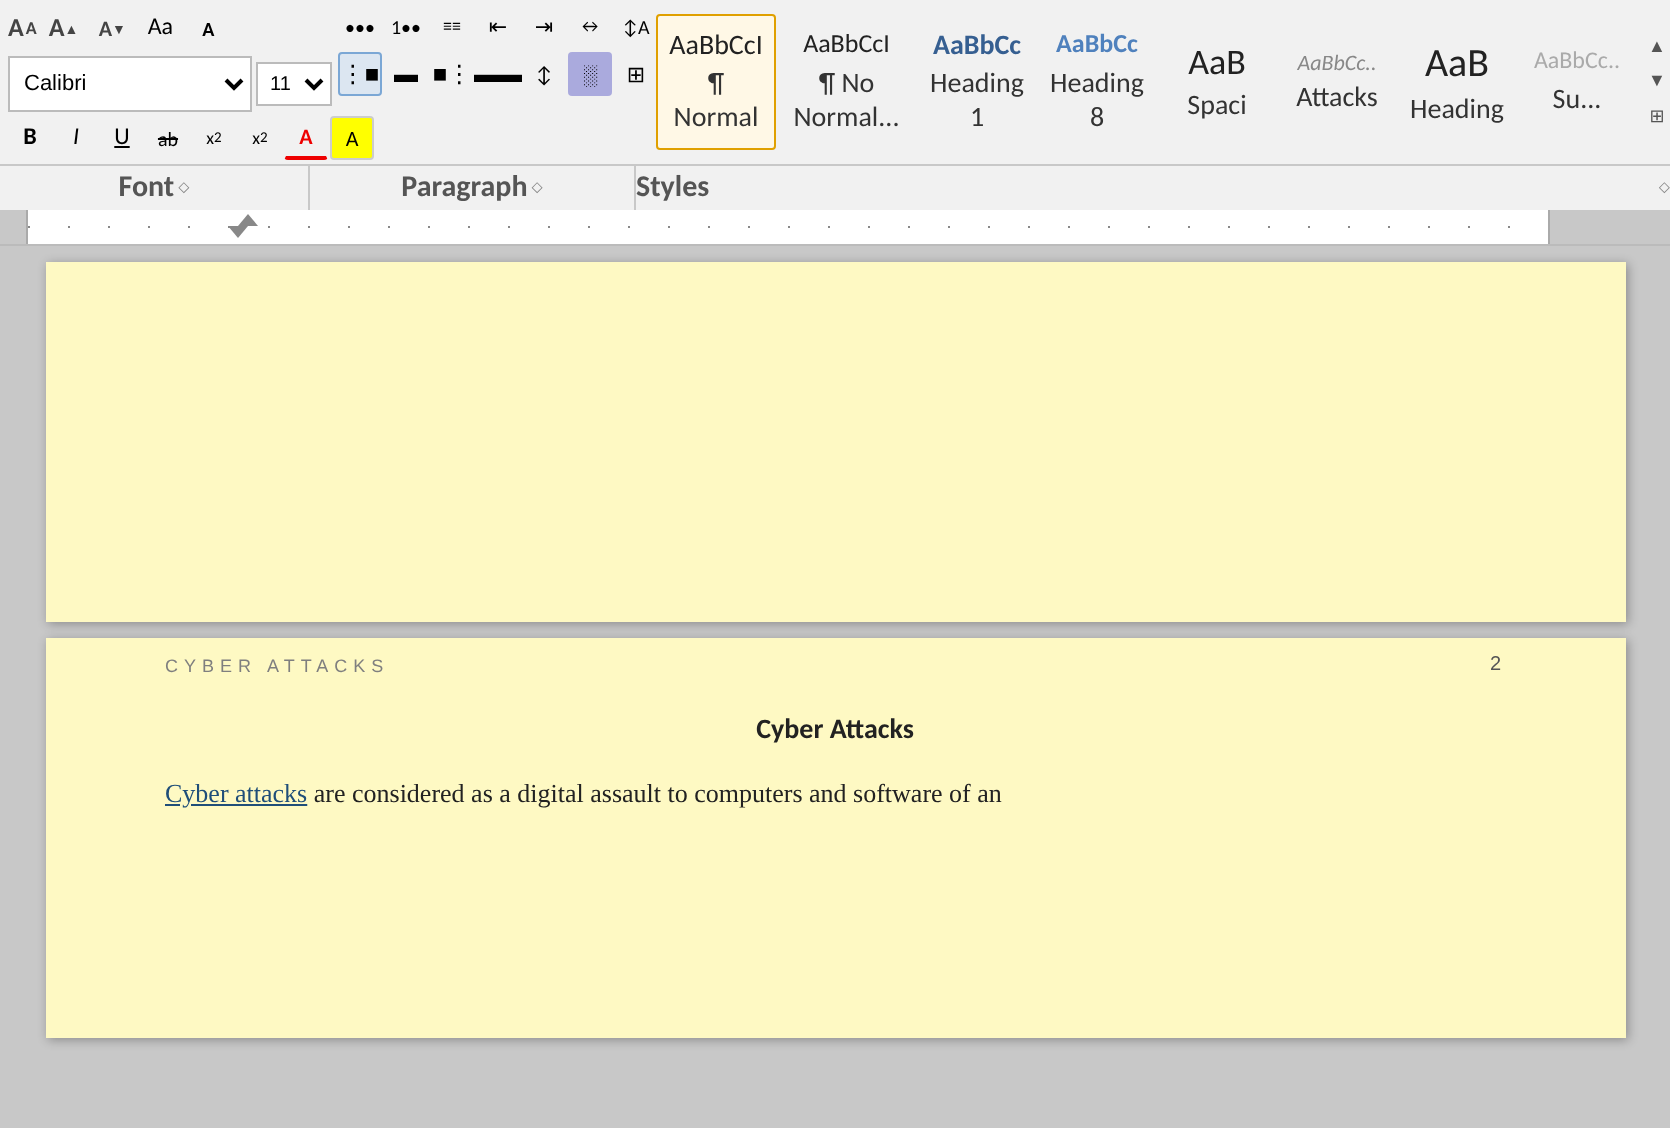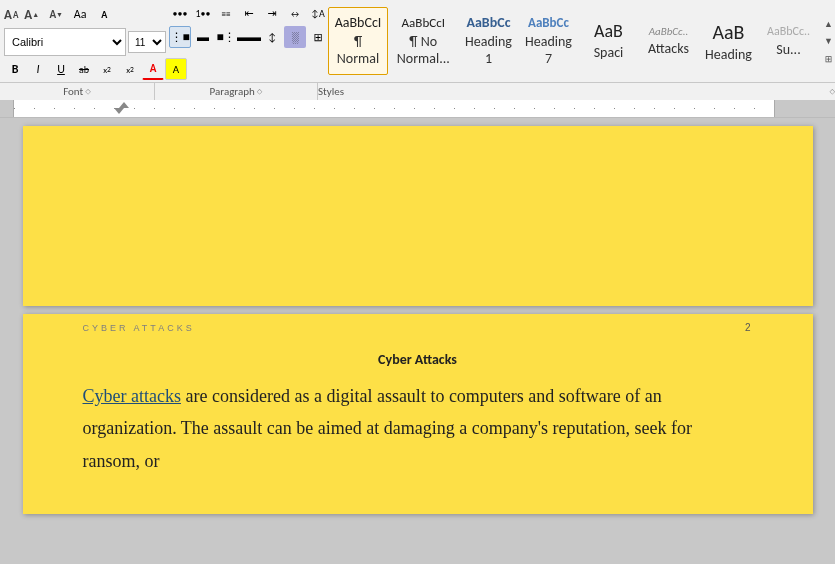--- a/index.html
+++ b/index.html
@@ -37,24 +37,25 @@
       padding: 0 2px;
     }
 
     
     .section-label-bar {
       display: flex;
       border-top: 1px solid #c8c8c8;
       background: #f1f1f1;
     }
     .section-label {
-      font-size: 11px;
+      font-size: 15px;
       color: #555;
       padding: 1px 0;
       text-align: center;
+      font-weight: bold;
     }
 
     
     .ruler {
       height: 18px;
       background: #f1f1f1;
       border-bottom: 1px solid #bbb;
       position: relative;
       overflow: hidden;
     }
@@ -89,21 +90,21 @@
       padding: 8px 0 0 0;
       height: calc(564px - 78px - 18px);
       overflow-y: auto;
       display: flex;
       flex-direction: column;
       align-items: center;
       gap: 8px;
     }
 
     .page {
-      background: #fde047;
+      background: #fef9c3;
       width: 790px;
       min-height: 220px;
       box-shadow: 1px 1px 5px rgba(0,0,0,0.3);
       position: relative;
     }
 
     .page-content {
       padding: 20px 40px;
     }
 
@@ -126,21 +127,21 @@
     .page2-title {
       text-align: center;
       font-size: 14px;
       font-weight: bold;
       color: #222;
       margin-bottom: 12px;
       font-family: 'Calibri', Arial, sans-serif;
     }
 
     .page2-para {
-      font-size: 18px;
+      font-size: 13px;
       color: #222;
       line-height: 1.8;
       text-align: left;
       font-family: 'Times New Roman', Times, serif;
     }
 
     
     .align-active {
       background: #dce6f1;
       border: 1px solid #7ba7d5 !important;
@@ -282,21 +283,21 @@
           <span class="style-label-text">¶ No Normal...</span>
         </div>
 
         <div class="style-item">
           <span class="style-sample" style="color:#365f91; font-size:14px; font-weight:bold;">AaBbCc</span>
           <span class="style-label-text">Heading 1</span>
         </div>
 
         <div class="style-item">
           <span class="style-sample" style="color:#4f81bd; font-size:13px; font-weight:bold;">AaBbCc</span>
-          <span class="style-label-text">Heading 7</span>
+          <span class="style-label-text">Heading 8</span>
         </div>
 
         <div class="style-item">
           <span class="style-sample" style="color:#222; font-size:18px;">AaB</span>
           <span class="style-label-text">Spaci</span>
         </div>
 
         <div class="style-item">
           <span class="style-sample" style="color:#888; font-size:11px; font-style:italic;">AaBbCc..</span>
           <span class="style-label-text">Attacks</span>
@@ -367,17 +368,16 @@
     <div class="page2-header">
       <span style="letter-spacing:3px; font-size:9px; color:#7f7f7f;">CYBER ATTACKS</span>
       <span style="font-size:10px; color:#555;">2</span>
     </div>
 
     <div class="page2-body">
       <div class="page2-title">Cyber Attacks</div>
       <p class="page2-para">
         <span style="color:#1f4e79; text-decoration:underline; cursor:pointer;">Cyber attacks</span><span> are considered as a digital assault to computers and software of an</span>
       </p>
-      <p class="page2-para" style="margin-top:0;">organization.  The assault can be aimed at damaging a company's reputation, seek for ransom, or</p>
     </div>
   </div>
 
 </div>
 
 </body></html>

